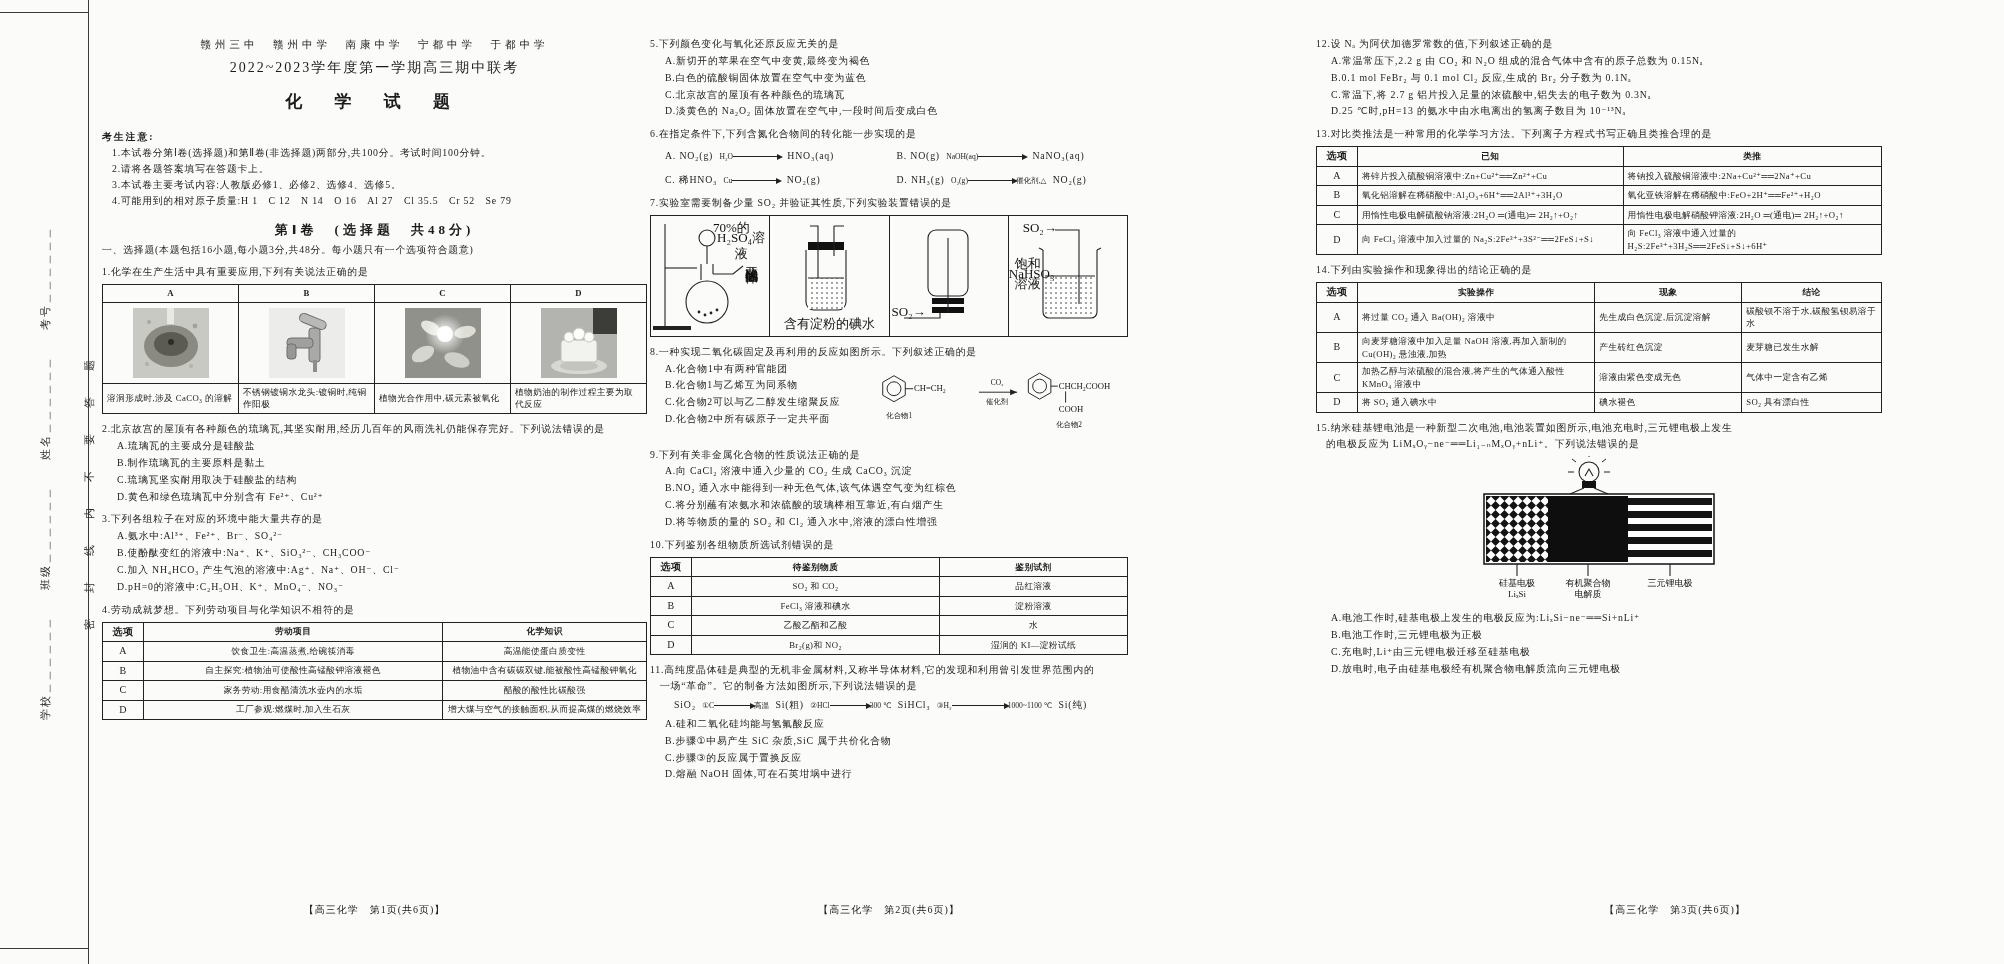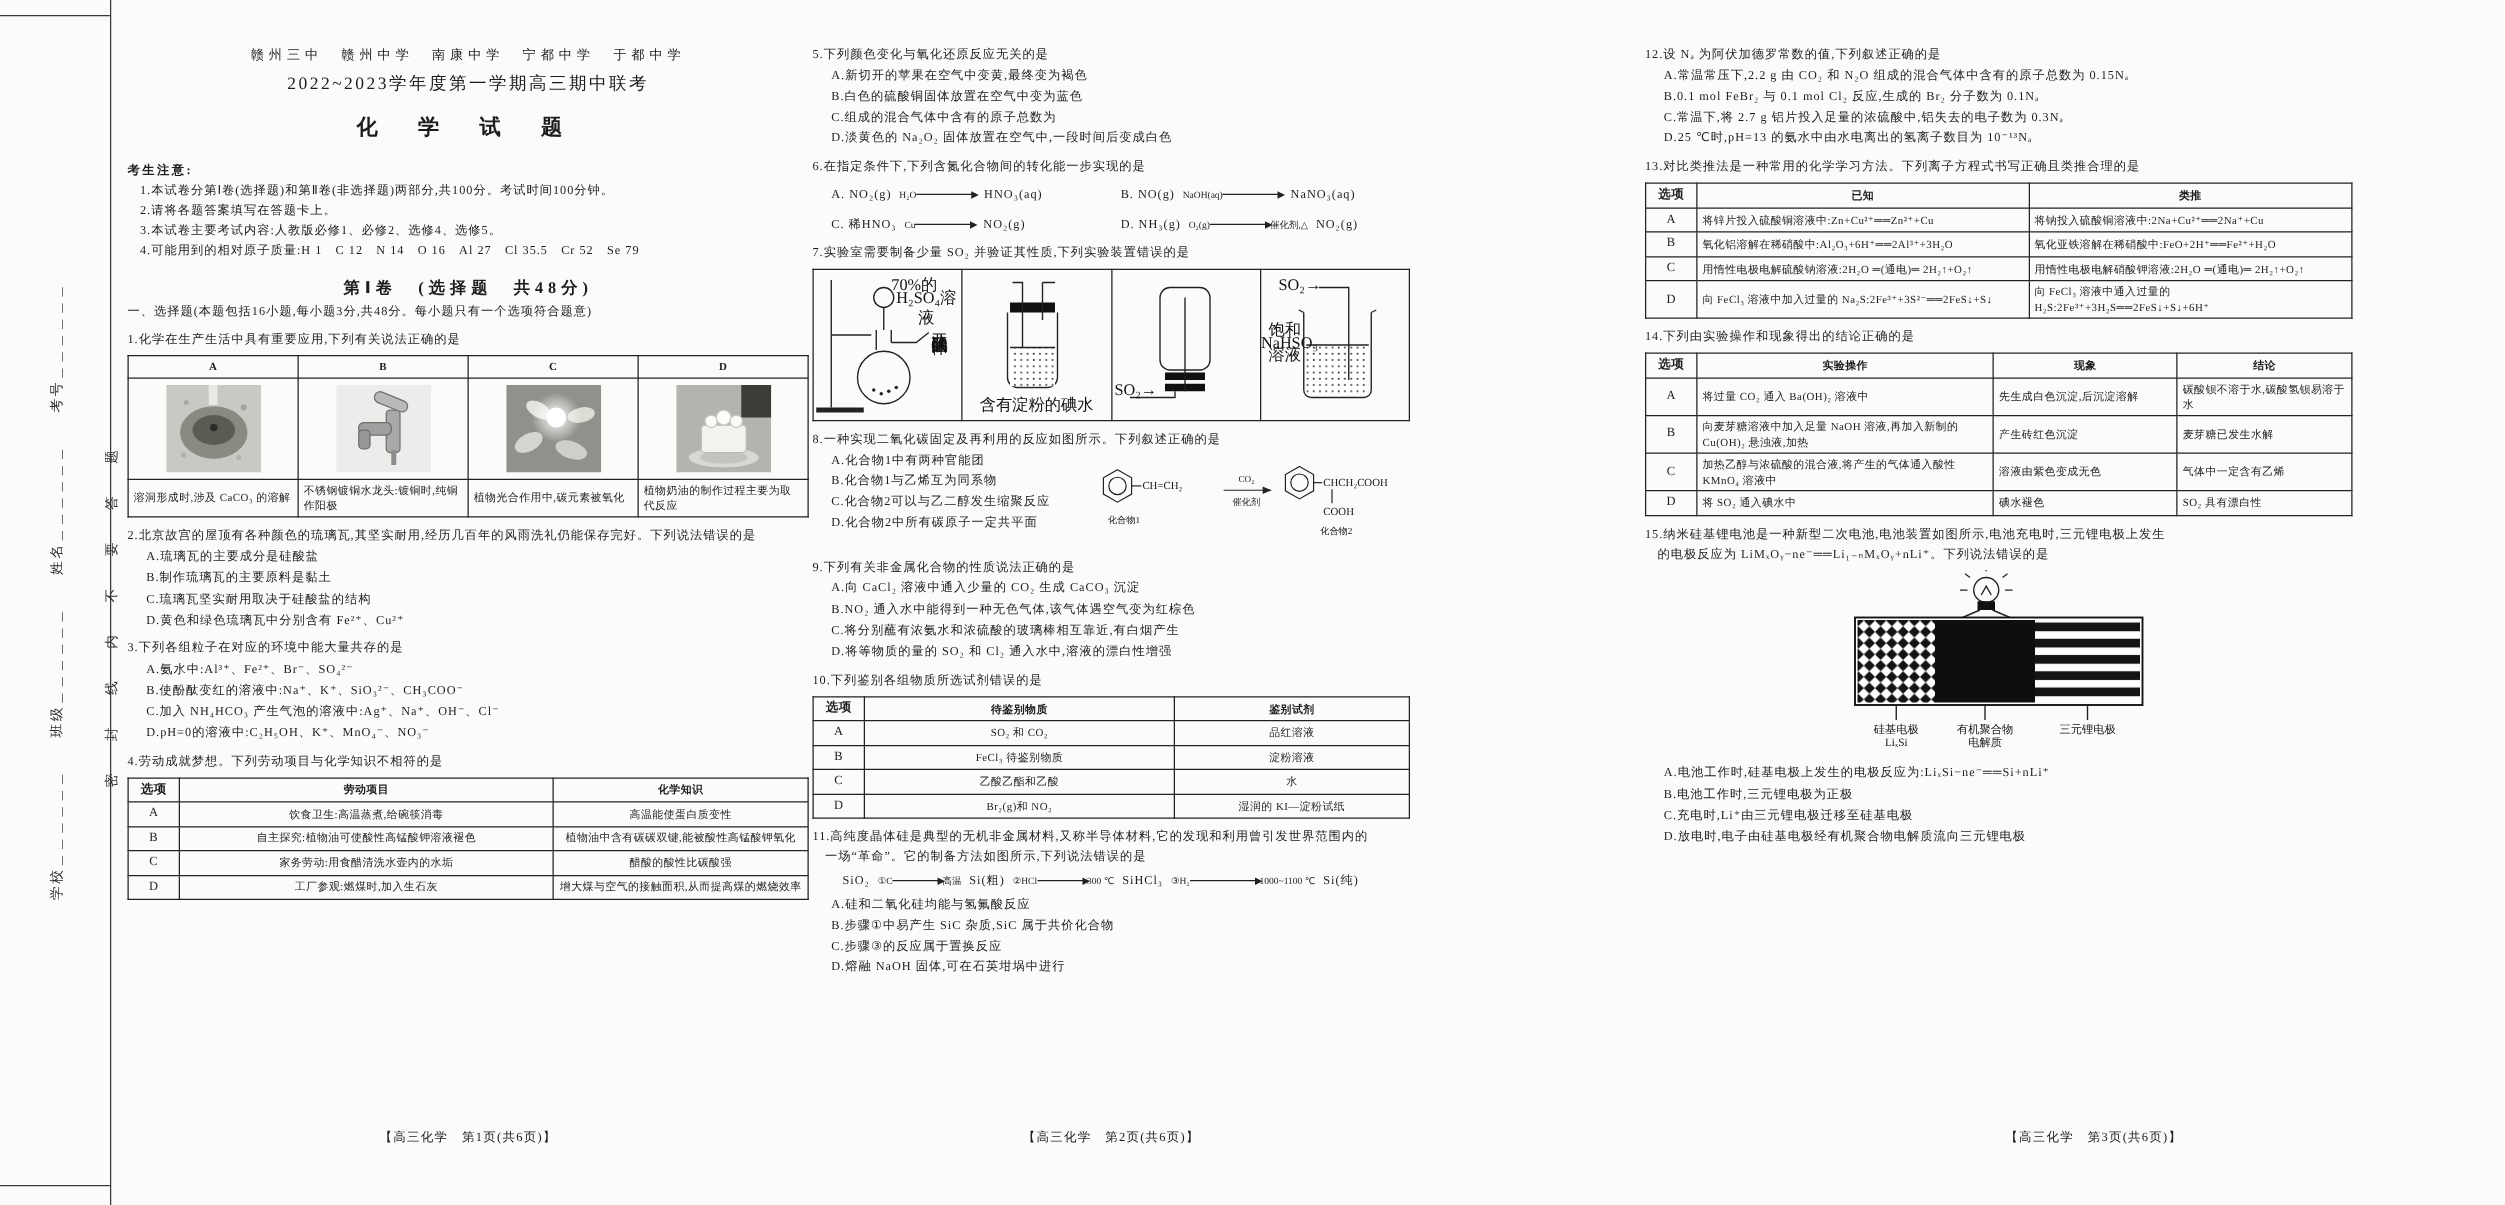--- a/index.html
+++ b/index.html
@@ -220,21 +220,21 @@
         </table>
     </div>
   </section>
   <div class="pgfooter f1">【高三化学　第1页(共6页)】</div>
 
   <section class="col col2">
     <div class="q" style="margin-top:0">
       <div class="stem">5.下列颜色变化与氧化还原反应无关的是</div>
       <div class="opt">A.新切开的苹果在空气中变黄,最终变为褐色</div>
       <div class="opt">B.白色的硫酸铜固体放置在空气中变为蓝色</div>
-      <div class="opt">C.组成的混合气体中含有的原子总数为</div>
+      <div class="opt">C.北京故宫的屋顶有各种颜色的琉璃瓦</div>
       <div class="opt">D.淡黄色的 Na₂O₂ 固体放置在空气中,一段时间后变成白色</div>
     </div>
 
     <div class="q">
       <div class="stem">6.在指定条件下,下列含氮化合物间的转化能一步实现的是</div>
       <div class="q6grid">
         <div>
           <span>A.</span>
           <span>NO₂(g)</span>
           <span class="rxn">
@@ -394,21 +394,21 @@
           <th style="width:52%">待鉴别物质</th>
           <th>鉴别试剂</th>
         </tr>
         <tr>
           <td class="oc">A</td>
           <td>SO₂ 和 CO₂</td>
           <td>品红溶液</td>
         </tr>
         <tr>
           <td class="oc">B</td>
-          <td>FeCl₃ 待鉴别物质</td>
+          <td>FeCl₃ 溶液和碘水</td>
           <td>淀粉溶液</td>
         </tr>
         <tr>
           <td class="oc">C</td>
           <td>乙酸乙酯和乙酸</td>
           <td>水</td>
         </tr>
         <tr>
           <td class="oc">D</td>
           <td>Br₂(g)和 NO₂</td>

